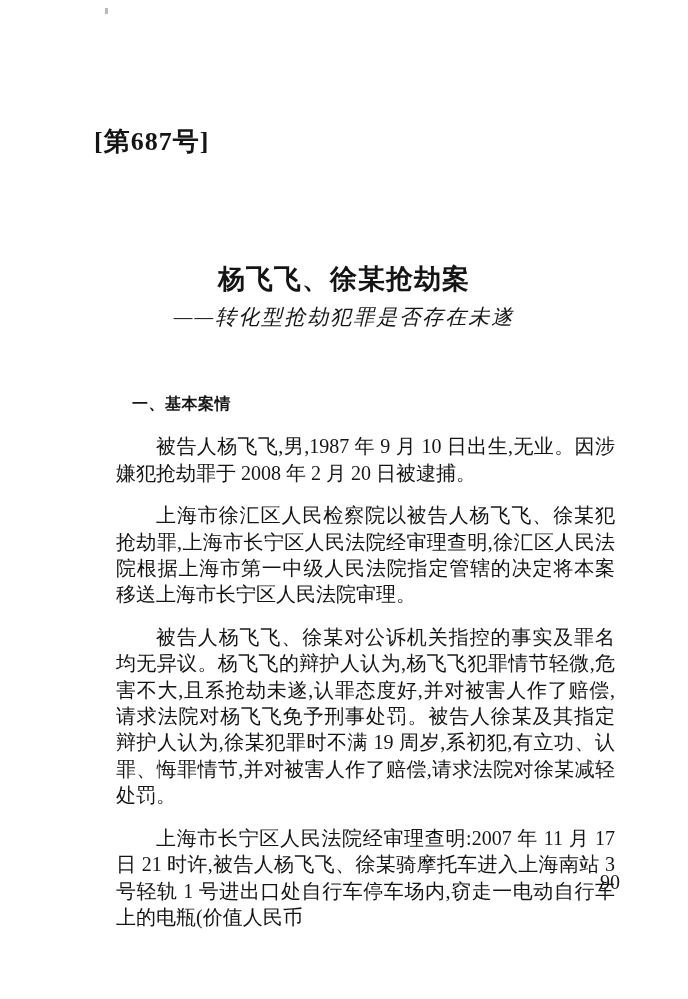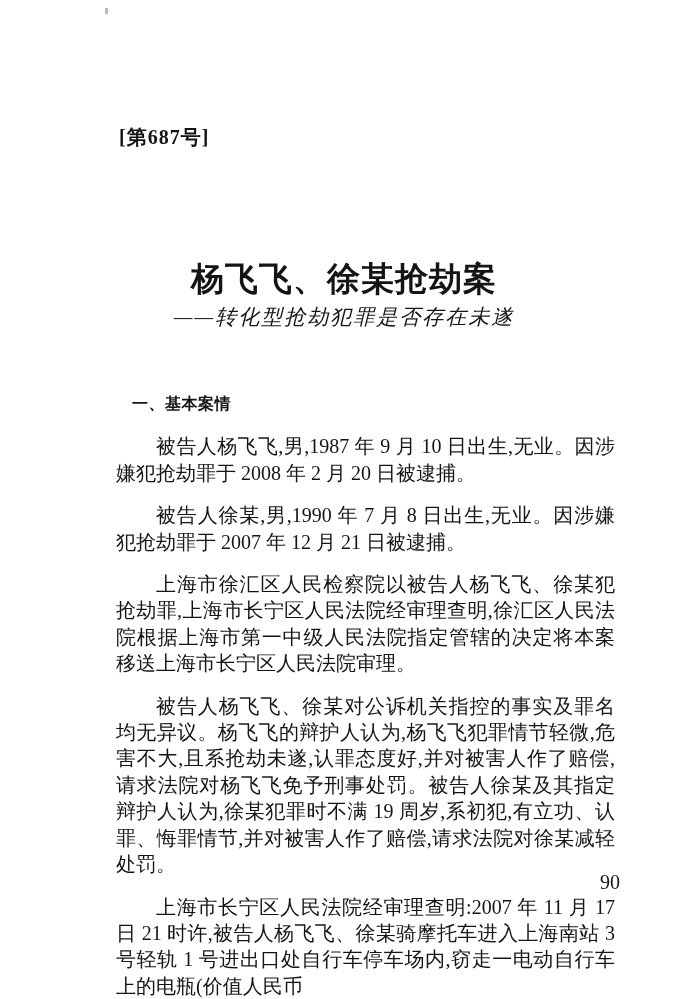--- a/index.html
+++ b/index.html
@@ -21,36 +21,35 @@
     top: 8px;
     left: 105px;
     width: 3px;
     height: 6px;
     background: #b9b9b9;
   }
   .case-number {
     position: absolute;
     top: 124px;
     left: 94px;
-    font-size: 20px;
+    font-size: 26px;
     font-weight: bold;
     letter-spacing: 1px;
     white-space: nowrap;
-    margin-left: 25px;
   }
   .title-block {
     position: absolute;
     top: 263px;
     left: 0;
     width: 688px;
     text-align: center;
   }
   .case-title {
     margin: 0;
-    font-size: 33px;
+    font-size: 27px;
     font-weight: bold;
     letter-spacing: 1px;
     line-height: 32px;
   }
   .case-subtitle {
     margin: 10px 0 0 0;
     font-size: 21px;
     font-style: italic;
     letter-spacing: 2px;
     line-height: 24px;
@@ -94,21 +93,20 @@
 
   <div class="title-block">
     <h1 class="case-title">杨飞飞、徐某抢劫案</h1>
     <div class="case-subtitle">——转化型抢劫犯罪是否存在未遂</div>
   </div>
 
   <div class="body-block">
     <h2 class="section-heading" style="font-size:16px;">一、基本案情</h2>
     <div>
         <p class="para">被告人杨飞飞,男,1987 年 9 月 10 日出生,无业。因涉嫌犯抢劫罪于 2008 年 2 月 20 日被逮捕。</p>
-        <p class="para">被告人徐某,男,1990 年 7 月 8 日出生,无业。因涉嫌犯抢劫罪于 2007 年 12 月 21 日被逮捕。</p>
         <p class="para">上海市徐汇区人民检察院以被告人杨飞飞、徐某犯抢劫罪,上海市长宁区人民法院经审理查明,徐汇区人民法院根据上海市第一中级人民法院指定管辖的决定将本案移送上海市长宁区人民法院审理。</p>
         <p class="para">被告人杨飞飞、徐某对公诉机关指控的事实及罪名均无异议。杨飞飞的辩护人认为,杨飞飞犯罪情节轻微,危害不大,且系抢劫未遂,认罪态度好,并对被害人作了赔偿,请求法院对杨飞飞免予刑事处罚。被告人徐某及其指定辩护人认为,徐某犯罪时不满 19 周岁,系初犯,有立功、认罪、悔罪情节,并对被害人作了赔偿,请求法院对徐某减轻处罚。</p>
         <p class="para">上海市长宁区人民法院经审理查明:2007 年 11 月 17 日 21 时许,被告人杨飞飞、徐某骑摩托车进入上海南站 3 号轻轨 1 号进出口处自行车停车场内,窃走一电动自行车上的电瓶(价值人民币</p>
       </div>
   </div>
 
   <div class="page-number">90</div>
 
 </div>
 

